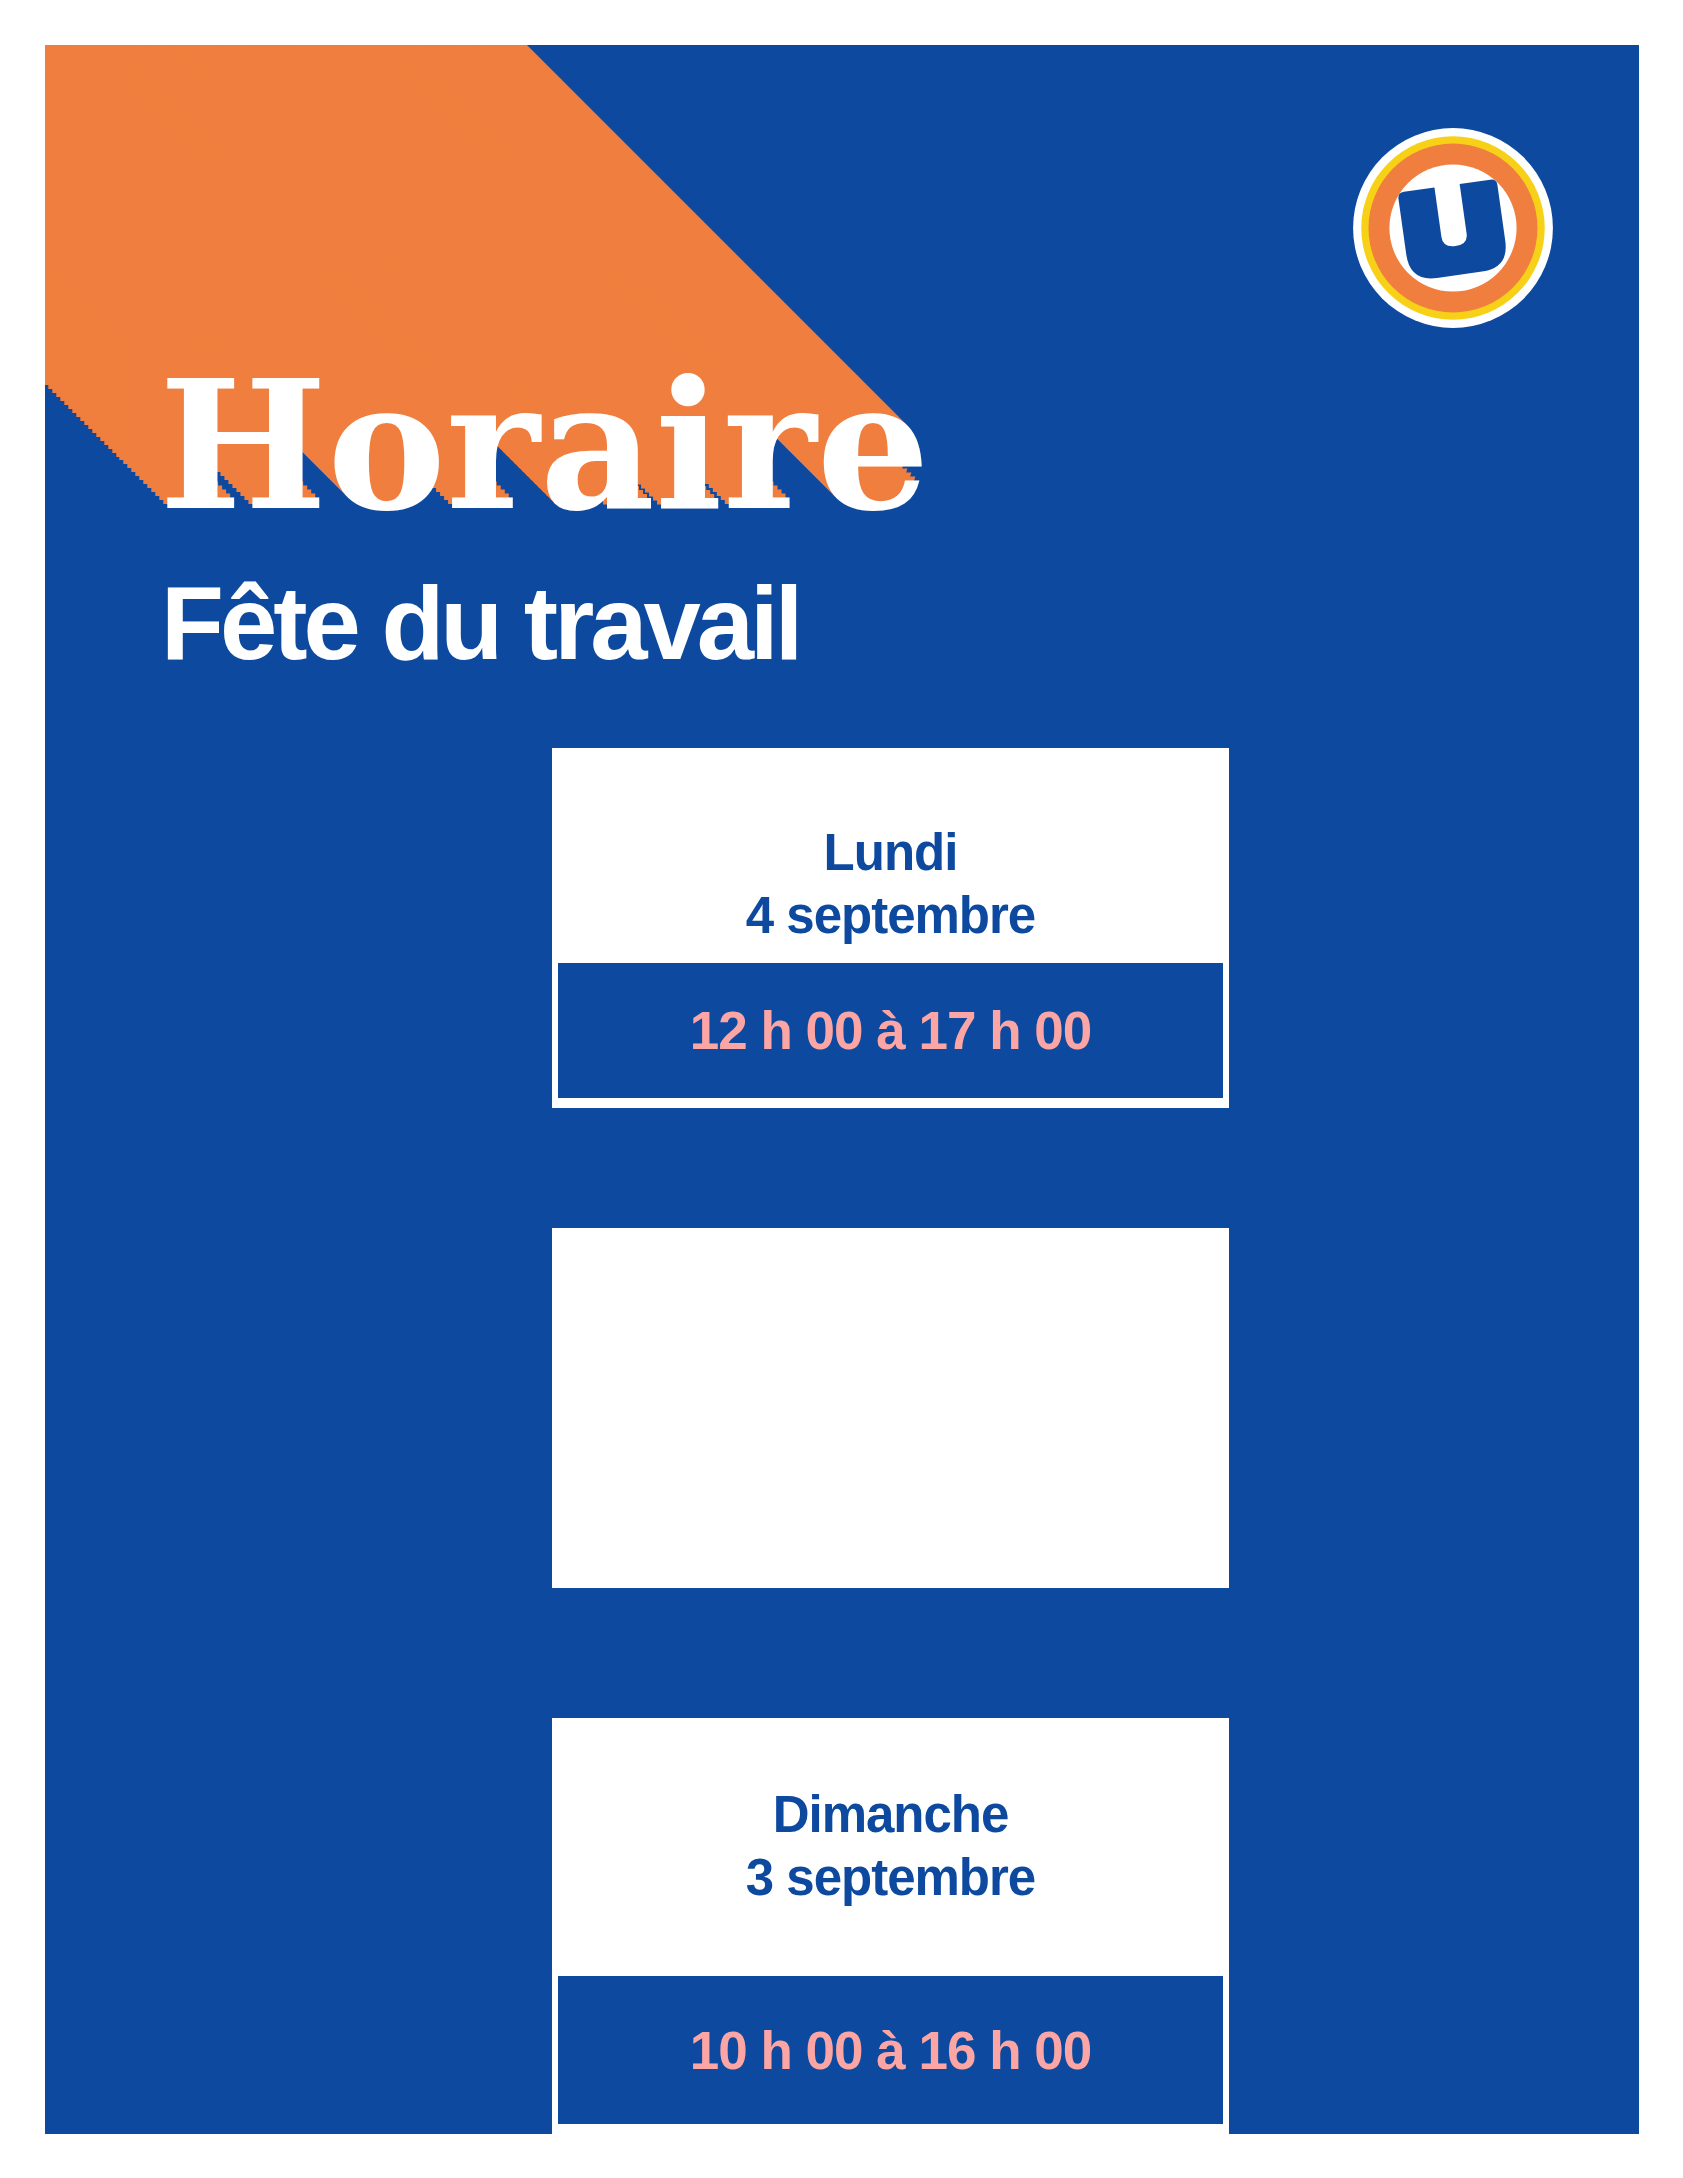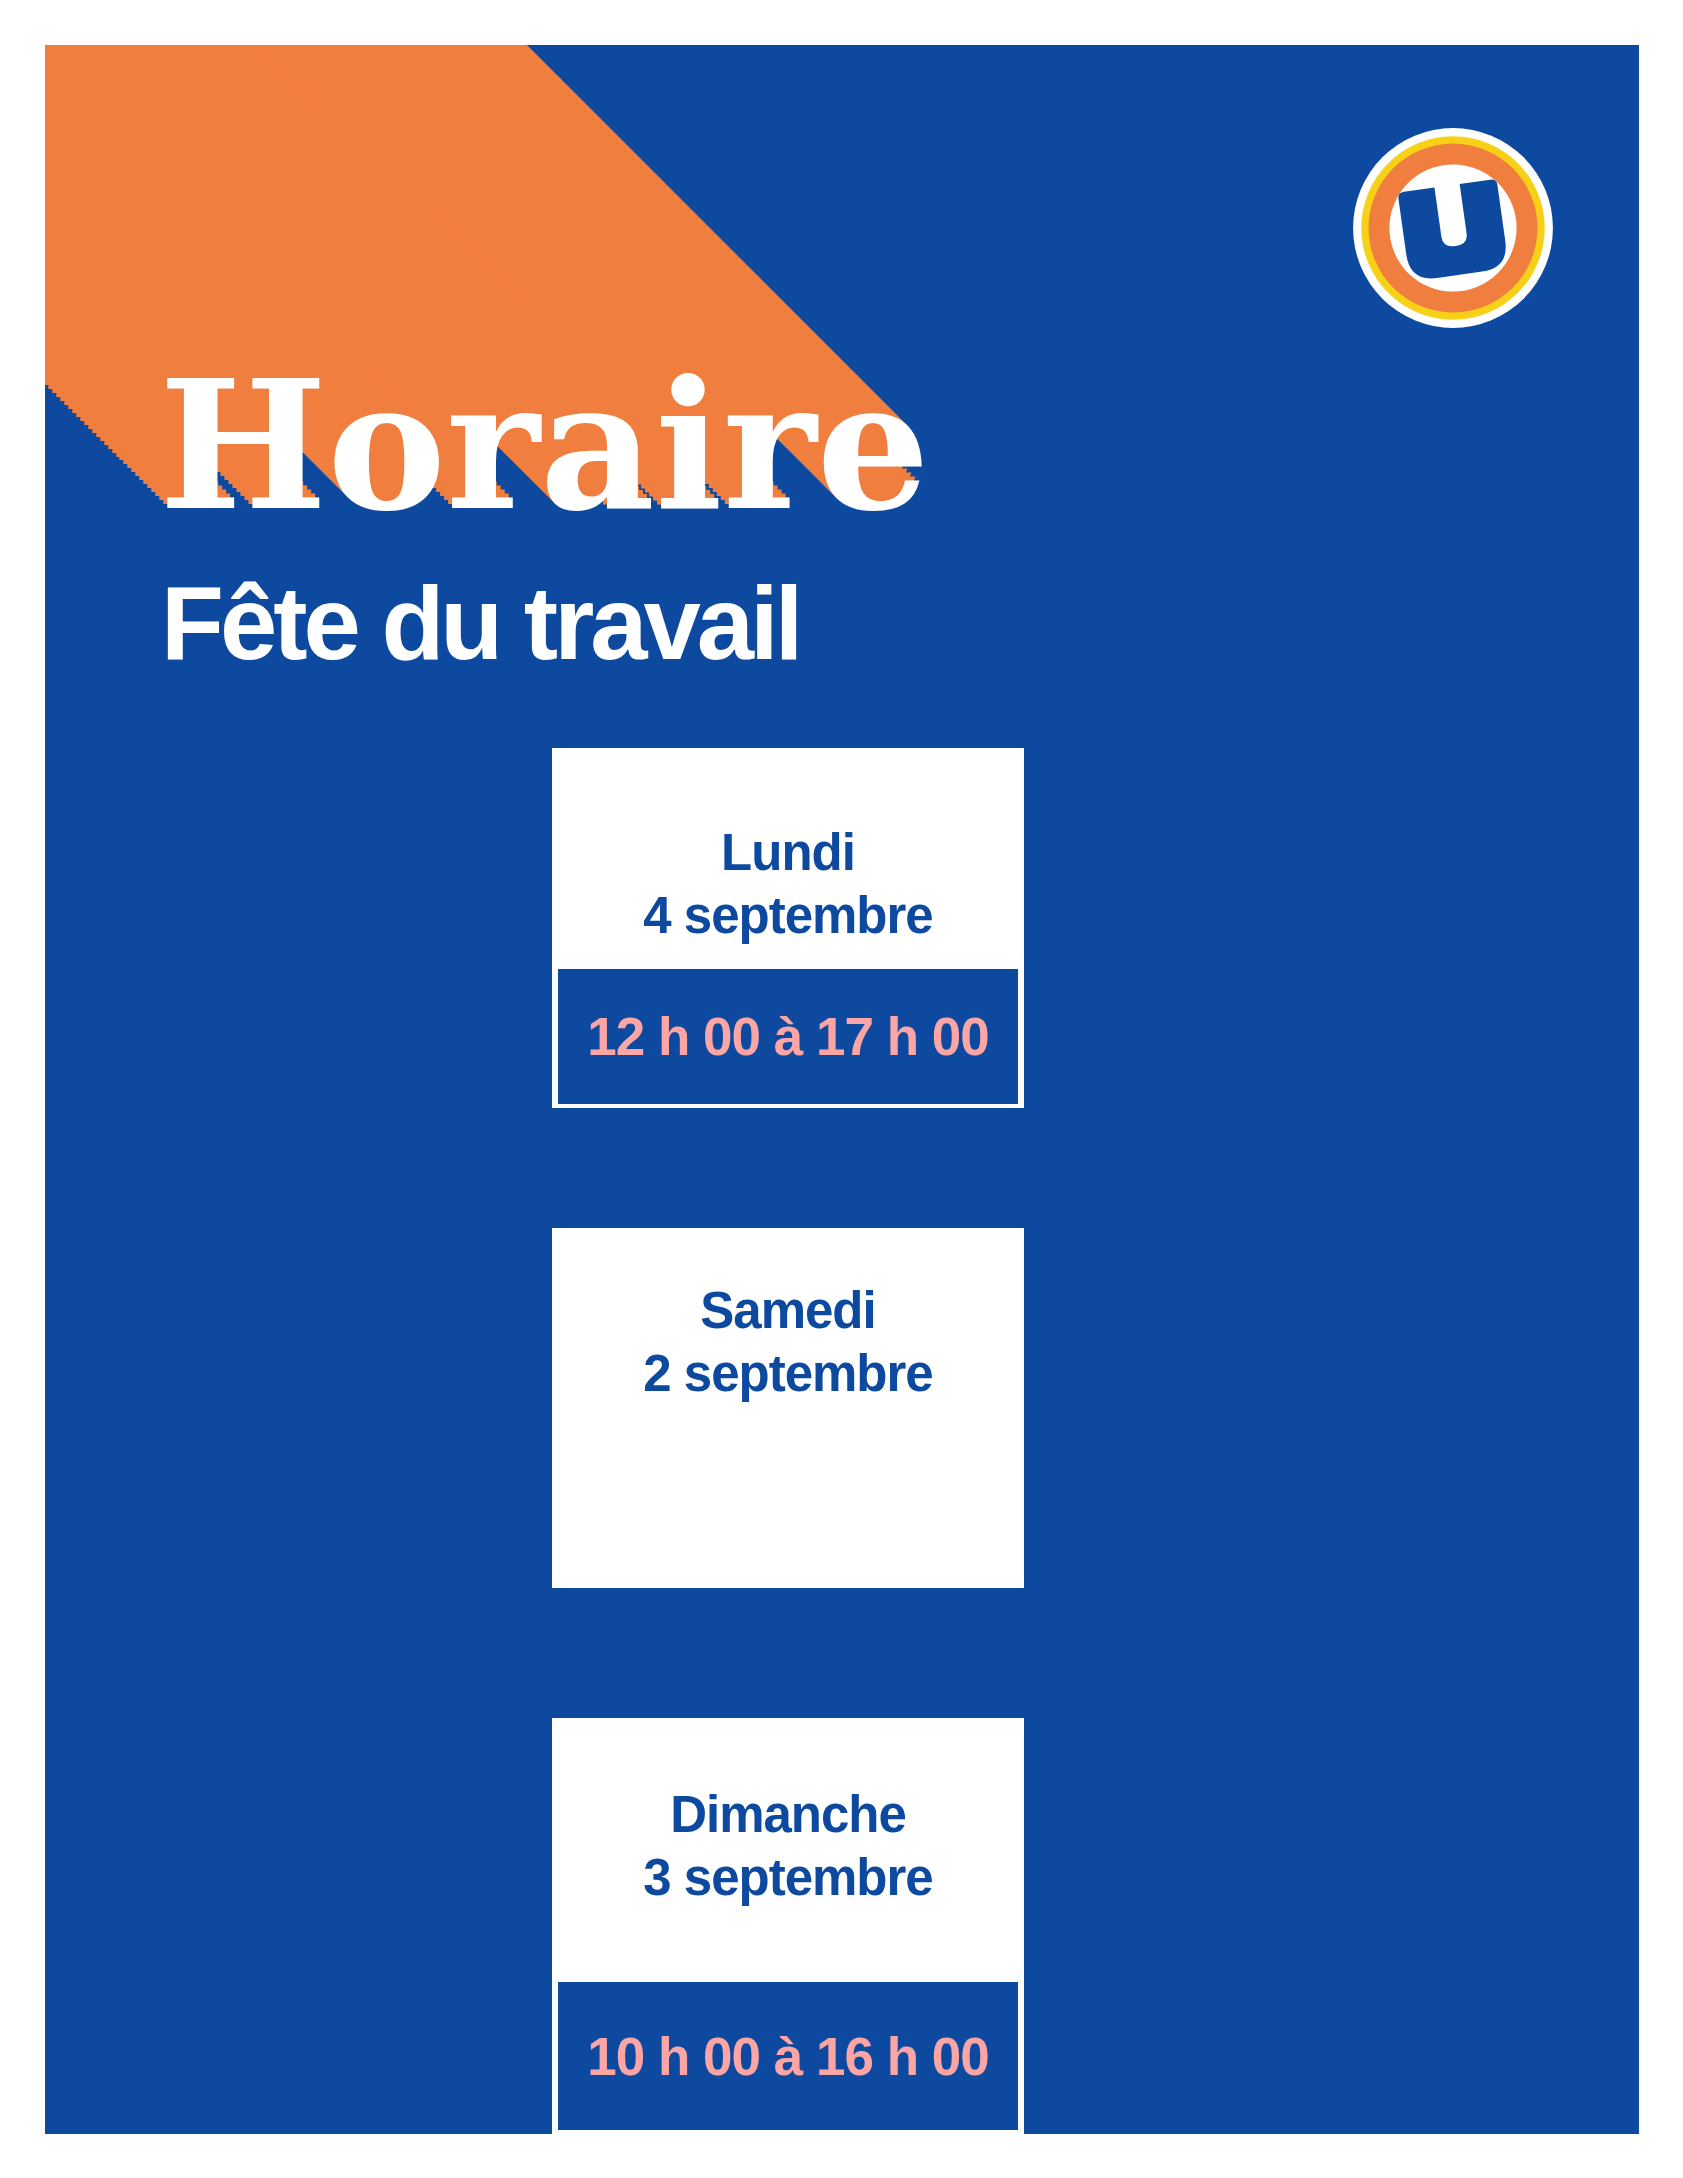--- a/index.html
+++ b/index.html
@@ -51,24 +51,24 @@
   .logo{
     position:absolute;
     left:1299px;top:74px;
     width:218px;height:218px;
   }
   .logo svg{display:block;width:100%;height:100%;}
   
   .card{
     position:absolute;
     left:507px;
-    width:472px;
+    width:677px;
     background:#ffffff;
     box-sizing:border-box;
-    padding:0 6px 4px 6px;
+    padding:0 6px 10px 6px;
     display:flex;
     flex-direction:column;
   }
   .card-1{top:703px;height:360px;}
   .card-2{top:1183px;height:360px;}
   .card-3{top:1673px;height:416px;}
   .card-day{
     flex:1 1 auto;
     display:flex;
     flex-direction:column;
@@ -139,24 +139,20 @@
 
     <section class="card card-1">
       <div class="card-day">
         <span>Lundi</span>
         <span>4 septembre</span>
       </div>
       <div class="card-hours">12 h 00 à 17 h 00</div>
     </section>
 
     <section class="card card-2">
-      <div class="card-day">
-        <span>Samedi</span>
-        <span>2 septembre</span>
-      </div>
     </section>
 
     <section class="card card-3">
       <div class="card-day">
         <span>Dimanche</span>
         <span>3 septembre</span>
       </div>
       <div class="card-hours">10 h 00 à 16 h 00</div>
     </section>
 

